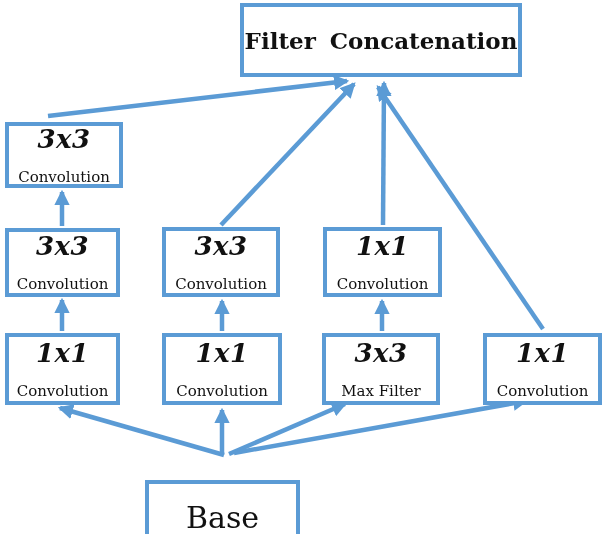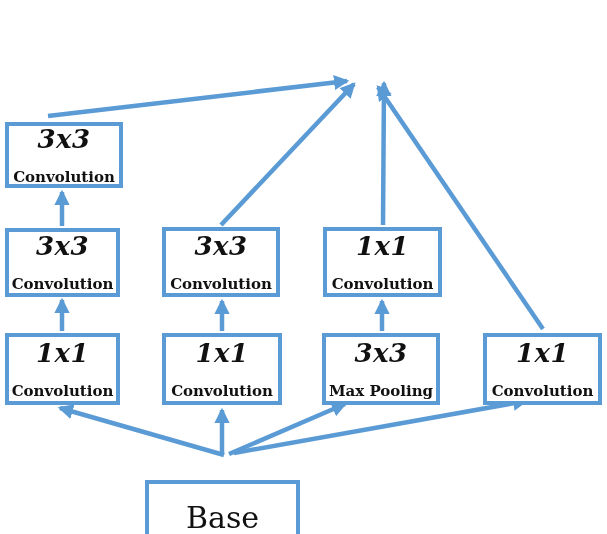--- a/index.html
+++ b/index.html
@@ -7,21 +7,21 @@
     position:relative;width:607px;height:534px;background:#fff;
     font-family:"DejaVu Serif","Liberation Serif",serif;overflow:hidden;
   }
   svg.edges{position:absolute;left:0;top:0;width:607px;height:534px;}
   .node{
     position:absolute;background:#fff;border:4px solid var(--accent,#5b9bd5);
     display:flex;flex-direction:column;align-items:center;justify-content:center;
     box-sizing:border-box;color:#111;text-align:center;line-height:1;
   }
   .node .l1{font-weight:bold;font-size:26px;letter-spacing:.5px;font-style:italic;}
-  .node .l2{font-weight:bold;font-size:15px;margin-top:18px;white-space:nowrap;}
+  .node .l2{font-weight:normal;font-size:15px;margin-top:18px;white-space:nowrap;}
   .node.fc{left:240px;top:3px;width:282px;height:74px;}
   .node.fc .title{font-weight:bold;font-size:23px;word-spacing:6px;white-space:nowrap;}
   .node.base{left:145px;top:480px;width:155px;height:76px;}
   .node.base .title{font-weight:normal;font-size:30px;}
   .node.b1r1{left:5px;top:122px;width:118px;height:66px;}
   .node.b1r2{left:5px;top:228px;width:115px;height:69px;}
   .node.b2r2{left:162px;top:227px;width:118px;height:70px;}
   .node.b3r2{left:323px;top:227px;width:119px;height:70px;}
   .node.b1r3{left:5px;top:333px;width:115px;height:72px;}
   .node.b2r3{left:162px;top:333px;width:120px;height:72px;}
@@ -47,20 +47,23 @@
     <line x1="224" y1="455" x2="60" y2="408" marker-end="url(#ah)"></line>
     <line x1="222" y1="455" x2="222" y2="410" marker-end="url(#ah)"></line>
     <line x1="229" y1="454" x2="345" y2="404" marker-end="url(#ah)"></line>
     <line x1="234" y1="453" x2="526" y2="401" marker-end="url(#ah)"></line>
     <line x1="62" y1="331" x2="62" y2="300" marker-end="url(#ah)"></line>
     <line x1="62" y1="226" x2="62" y2="192" marker-end="url(#ah)"></line>
     <line x1="222" y1="331" x2="222" y2="301" marker-end="url(#ah)"></line>
     <line x1="382" y1="331" x2="382" y2="301" marker-end="url(#ah)"></line>
   </svg>
 
+  <div class="node fc">
+    <span class="title">Filter Concatenation</span>
+  </div>
 
   <div class="node b1r1">
     <span class="l1">3x3</span>
     <span class="l2">Convolution</span>
   </div>
 
   <div class="node b1r2">
     <span class="l1">3x3</span>
     <span class="l2">Convolution</span>
   </div>
@@ -80,21 +83,21 @@
     <span class="l2">Convolution</span>
   </div>
 
   <div class="node b2r3">
     <span class="l1">1x1</span>
     <span class="l2">Convolution</span>
   </div>
 
   <div class="node b3r3">
     <span class="l1">3x3</span>
-    <span class="l2">Max Pooling</span>
+    <span class="l2">Max Filter</span>
   </div>
 
   <div class="node b4r3">
     <span class="l1">1x1</span>
     <span class="l2">Convolution</span>
   </div>
 
   <div class="node base">
     <span class="title">Base</span>
   </div>

